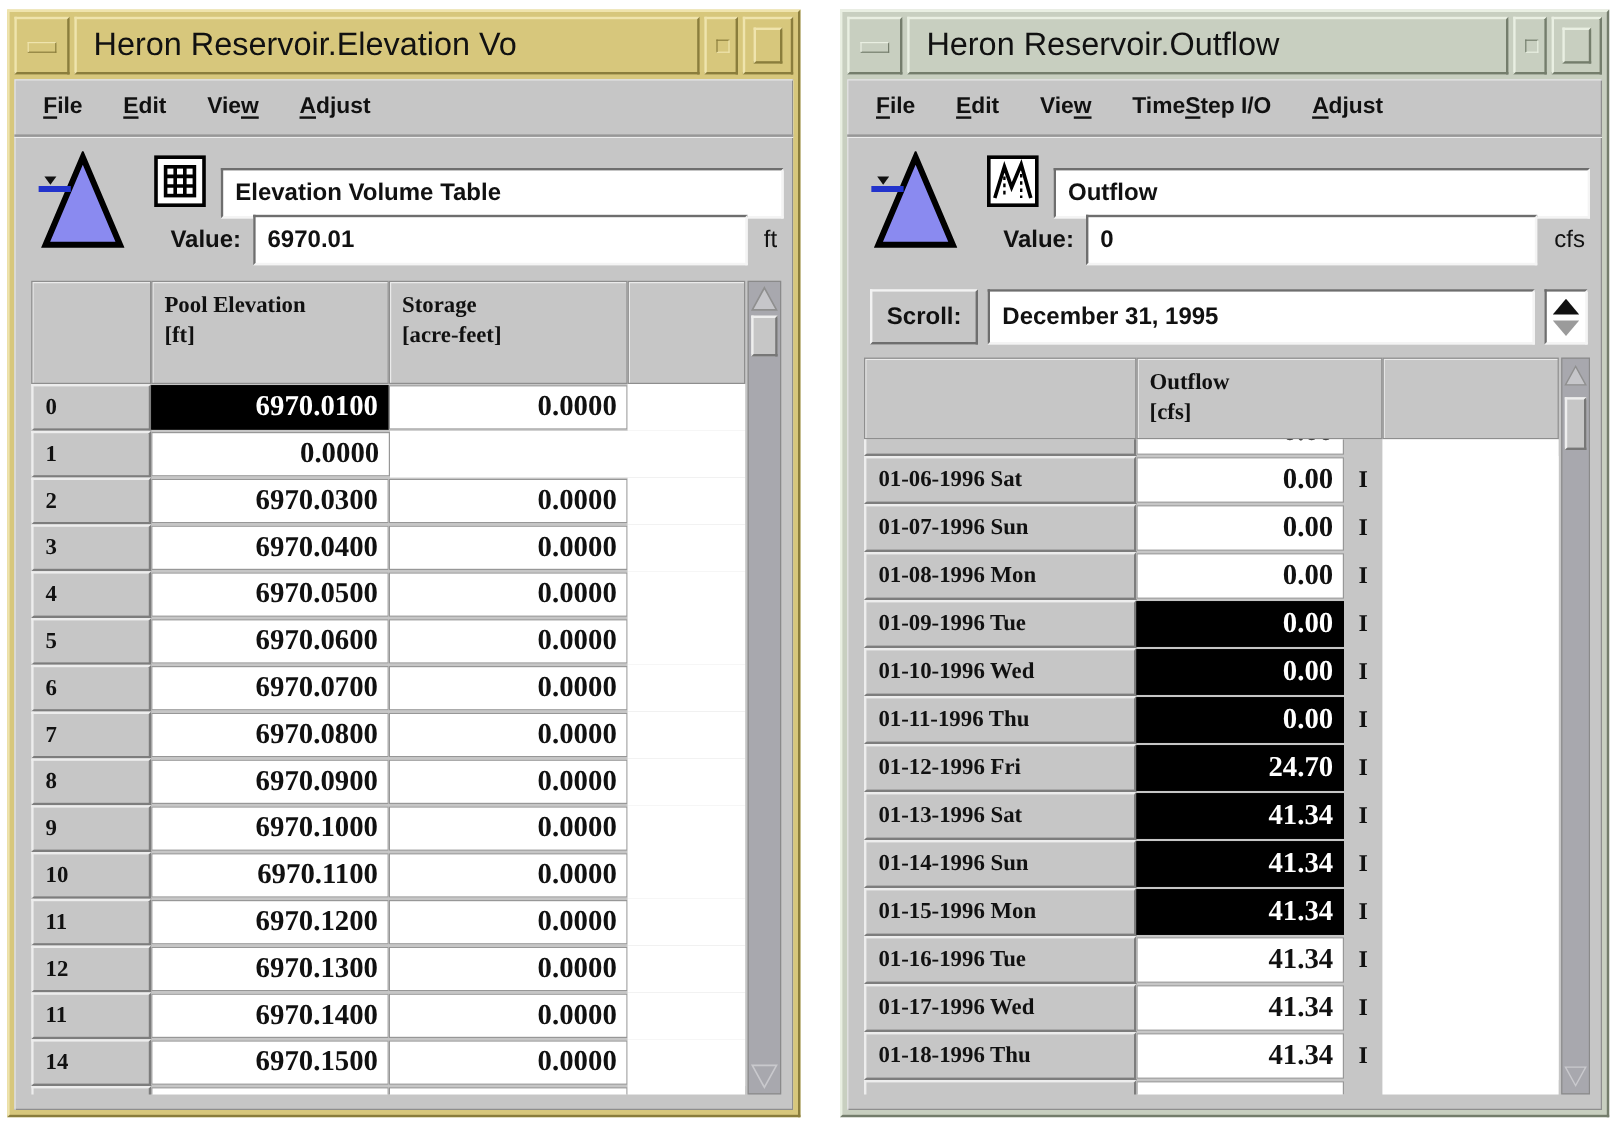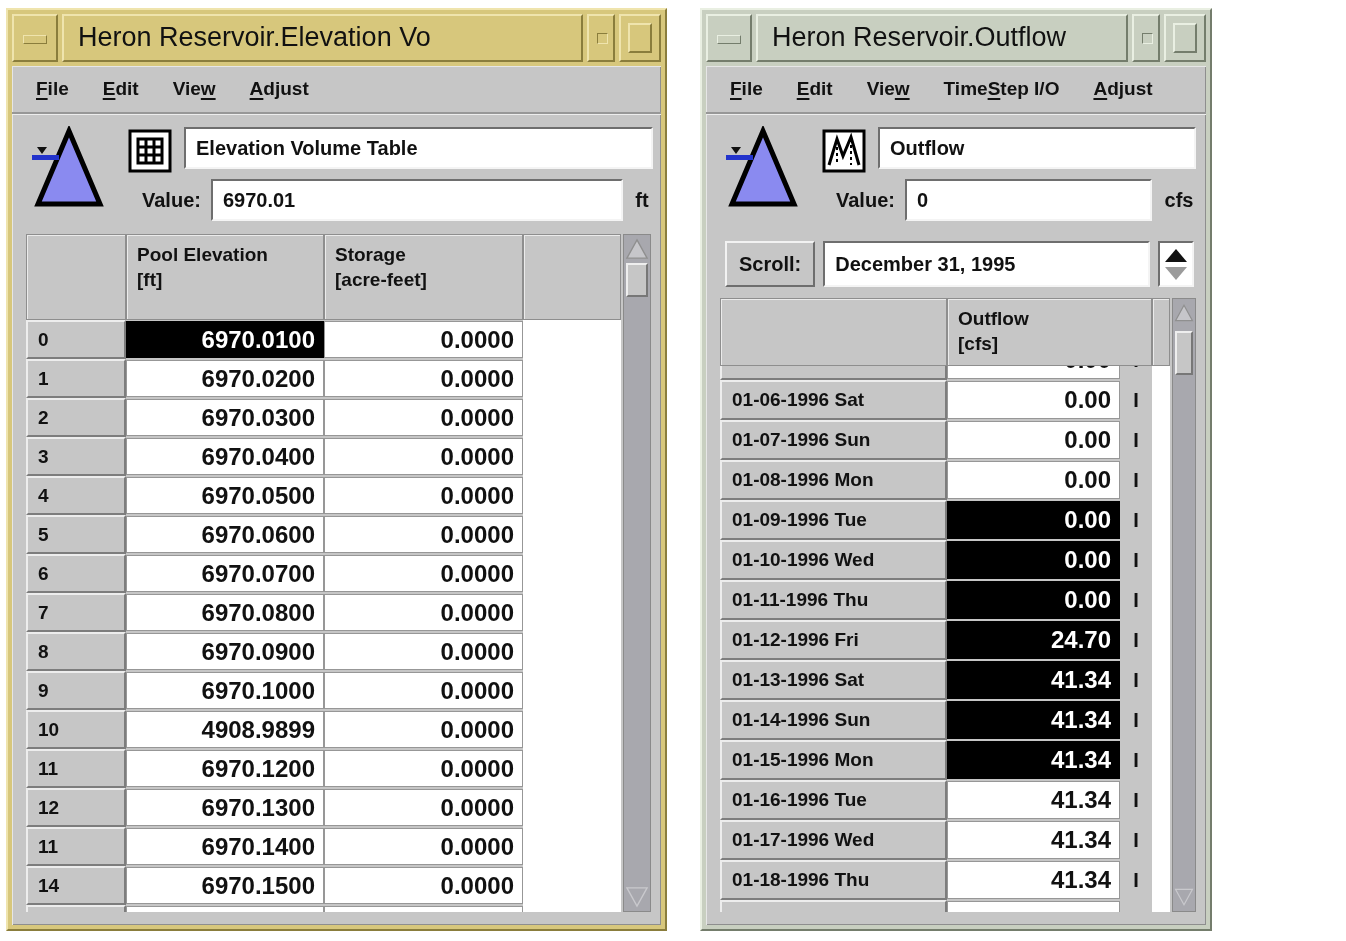--- a/index.html
+++ b/index.html
@@ -3,21 +3,21 @@
 <meta charset="utf-8">
 <style>
   html,body{margin:0;padding:0;background:#fff;}
   .canvas{position:relative;width:1346px;height:941px;background:#fff;overflow:hidden;
           font-family:"Liberation Sans",sans-serif;color:#111;}
 
   
   .xwin{position:absolute;top:8px;height:923px;box-sizing:border-box;
         border:2px solid;padding:4px;}
   .xwin.left {left:6px;  width:661px; --fb:#d7c77c; --fl:#efe4ad; --fd:#8a7d3c;}
-  .xwin.right{left:700px; width:512px; --fb:#c8cfc0; --fl:#e9efe2; --fd:#747d6c;}
+  .xwin.right{left:700px; width:641px; --fb:#c8cfc0; --fl:#e9efe2; --fd:#747d6c;}
   .xwin{background:var(--fb);border-color:var(--fl) var(--fd) var(--fd) var(--fl);}
 
   .titlebar{display:flex;height:48px;gap:4px;margin-bottom:4px;}
   .tb-sec{box-sizing:border-box;border:2px solid;background:var(--fb);
           border-color:var(--fl) var(--fd) var(--fd) var(--fl);position:relative;}
   .tb-menu{width:46px;}
   .tb-dash{position:absolute;left:9px;right:9px;top:19px;height:7px;background:var(--fb);
            border:1px solid;border-color:var(--fl) var(--fd) var(--fd) var(--fl);}
   .tb-title{flex:1;font-size:27px;line-height:43px;padding-left:14px;
             white-space:nowrap;overflow:hidden;}
@@ -37,45 +37,45 @@
            border-bottom:2px solid #979797;box-shadow:0 1px 0 #ededed;text-align:right;}
   .menu-item{cursor:default;white-space:nowrap;}
   .menu-item .ul{text-decoration:underline;text-decoration-thickness:2px;text-underline-offset:3px;}
 
   .icon-panel{position:relative;height:118px;flex:none;}
   .res-icon{position:absolute;left:20px;top:12px;}
   .slot-type-btn{position:absolute;left:116px;top:15px;width:44px;height:44px;}
   .field{background:#fff;border:2px solid;border-color:#6e6e6e #f4f4f4 #f4f4f4 #6e6e6e;
          box-sizing:border-box;font-weight:bold;font-size:20px;display:flex;
          align-items:center;padding:0 10px;white-space:nowrap;overflow:hidden;}
-  .name-field{position:absolute;left:172px;top:13px;height:42px;}
+  .name-field{position:absolute;left:172px;top:26px;height:42px;}
   .xwin.left  .name-field{right:8px;}
   .xwin.right .name-field{right:10px;}
   .vrow{position:absolute;left:0;right:0;top:64px;height:44px;display:flex;align-items:center;}
   .vlabel{margin-left:130px;font-weight:bold;font-size:20px;}
   .value-field{flex:1;margin-left:10px;height:42px;}
-  .unit{text-align:center;font-weight:bold;font-size:20px;flex:none;}
+  .unit{text-align:center;font-weight:normal;font-size:20px;flex:none;}
   .xwin.left  .unit{width:38px;}
   .xwin.right .unit{width:54px;}
 
   
   .scroll-row{height:64px;flex:none;display:flex;align-items:center;padding:0 12px 0 19px;gap:8px;}
   .scroll-btn{height:46px;padding:0 12px;background:#c6c6c6;border:2px solid;
               border-color:#f2f2f2 #6e6e6e #6e6e6e #f2f2f2;font-weight:bold;font-size:20px;
               font-family:inherit;color:#111;}
   .date-field{flex:1;height:46px;}
   .spinner{width:36px;height:46px;flex:none;background:#fff;border:2px solid;
            border-color:#6e6e6e #f4f4f4 #f4f4f4 #6e6e6e;box-sizing:border-box;
            display:flex;flex-direction:column;align-items:center;justify-content:center;gap:5px;}
   .spin{width:0;height:0;border-left:11px solid transparent;border-right:11px solid transparent;}
   .spin.up{border-bottom:13px solid #111;}
   .spin.down{border-top:13px solid #9b9b9b;}
 
   
-  .table-zone{flex:1;padding:2px 10px 0 14px;}
+  .table-zone{flex:1;padding:2px 10px 0 14px;font-family:Liberation Serif, serif;}
   .dtable{position:relative;box-sizing:border-box;}
   .xwin.left  .dtable{height:678px;padding-right:30px;}
   .xwin.right .dtable{height:614px;padding-right:26px;}
 
   .thead{display:flex;}
   .xwin.left  .thead{height:86px;}
   .xwin.right .thead{height:68px;}
   .hcell{background:#c6c6c6;border:1px solid #8e8e8e;box-sizing:border-box;
          box-shadow:inset 1px 1px 0 #ebebeb;font-weight:bold;font-size:19px;
          white-space:pre-line;line-height:1.3;padding:8px 0 0 10px;}
@@ -179,21 +179,20 @@
           </div>
           <div class="tbody">
               <div class="trow">
                 <div class="rlabel">0</div>
                 <div class="ncell pool selected">6970.0100</div>
                 <div class="ncell stor">0.0000</div>
                 <div class="fillcell"></div>
               </div>
               <div class="trow">
                 <div class="rlabel">1</div>
-                <div class="ncell pool">6970.0200</div>
                 <div class="ncell stor">0.0000</div>
                 <div class="fillcell"></div>
               </div>
               <div class="trow">
                 <div class="rlabel">2</div>
                 <div class="ncell pool">6970.0300</div>
                 <div class="ncell stor">0.0000</div>
                 <div class="fillcell"></div>
               </div>
               <div class="trow">
@@ -233,21 +232,21 @@
                 <div class="fillcell"></div>
               </div>
               <div class="trow">
                 <div class="rlabel">9</div>
                 <div class="ncell pool">6970.1000</div>
                 <div class="ncell stor">0.0000</div>
                 <div class="fillcell"></div>
               </div>
               <div class="trow">
                 <div class="rlabel">10</div>
-                <div class="ncell pool">4908.9899</div>
+                <div class="ncell pool">6970.1100</div>
                 <div class="ncell stor">0.0000</div>
                 <div class="fillcell"></div>
               </div>
               <div class="trow">
                 <div class="rlabel">11</div>
                 <div class="ncell pool">6970.1200</div>
                 <div class="ncell stor">0.0000</div>
                 <div class="fillcell"></div>
               </div>
               <div class="trow">

